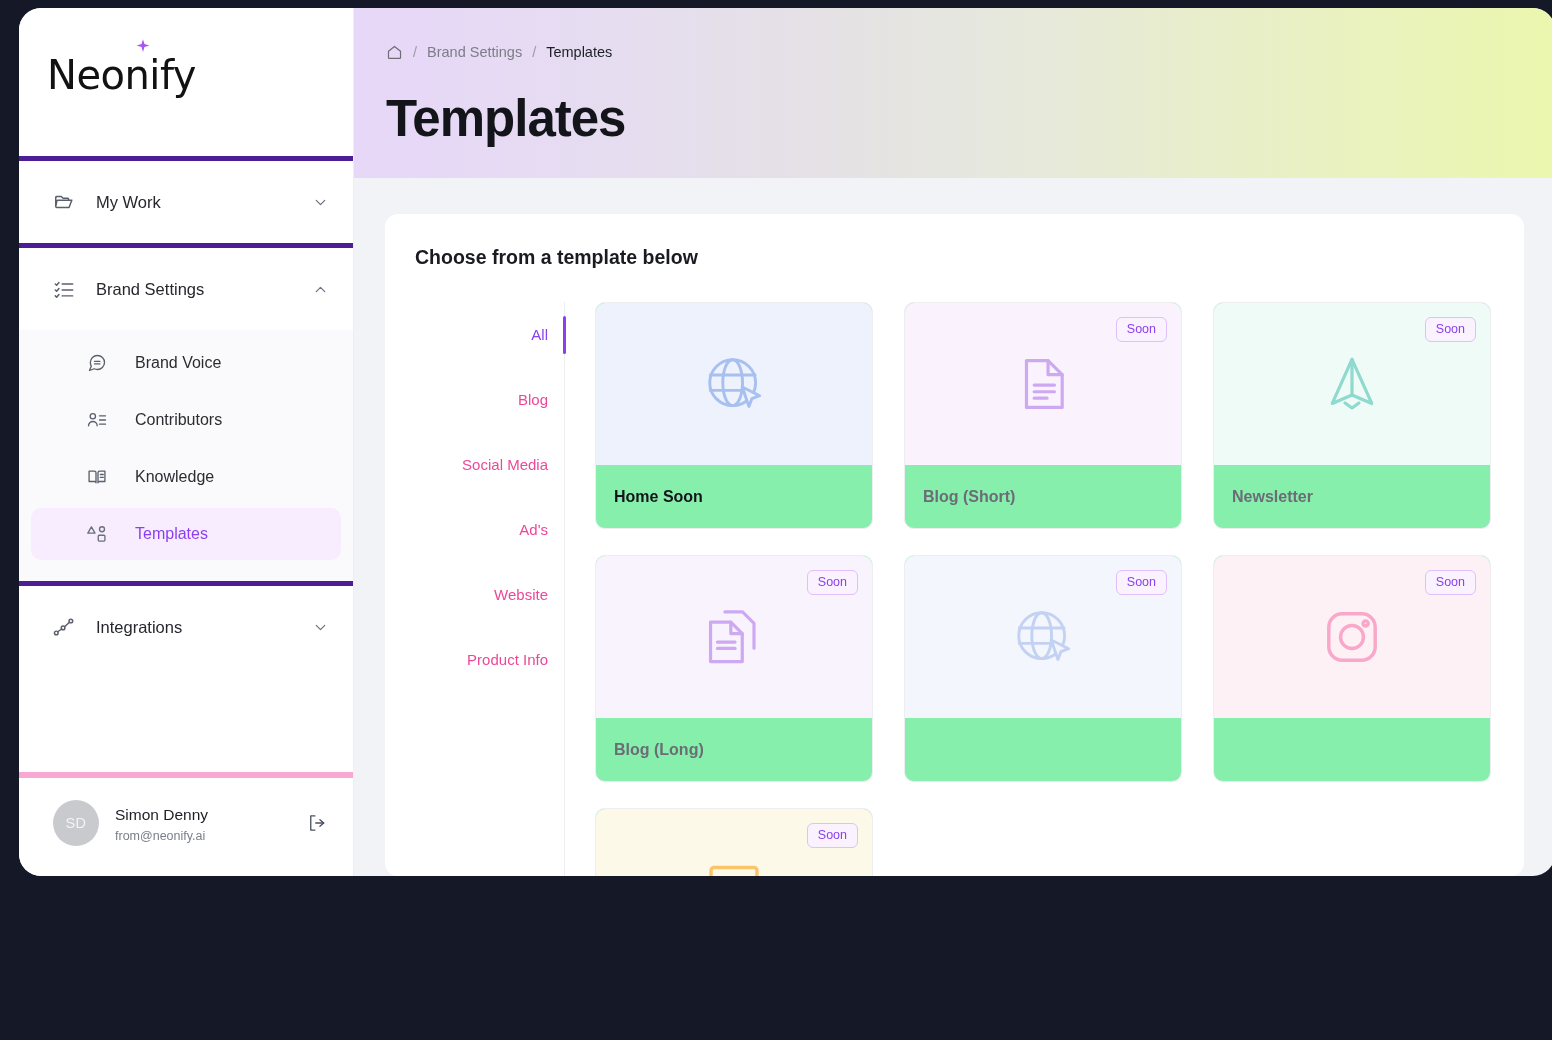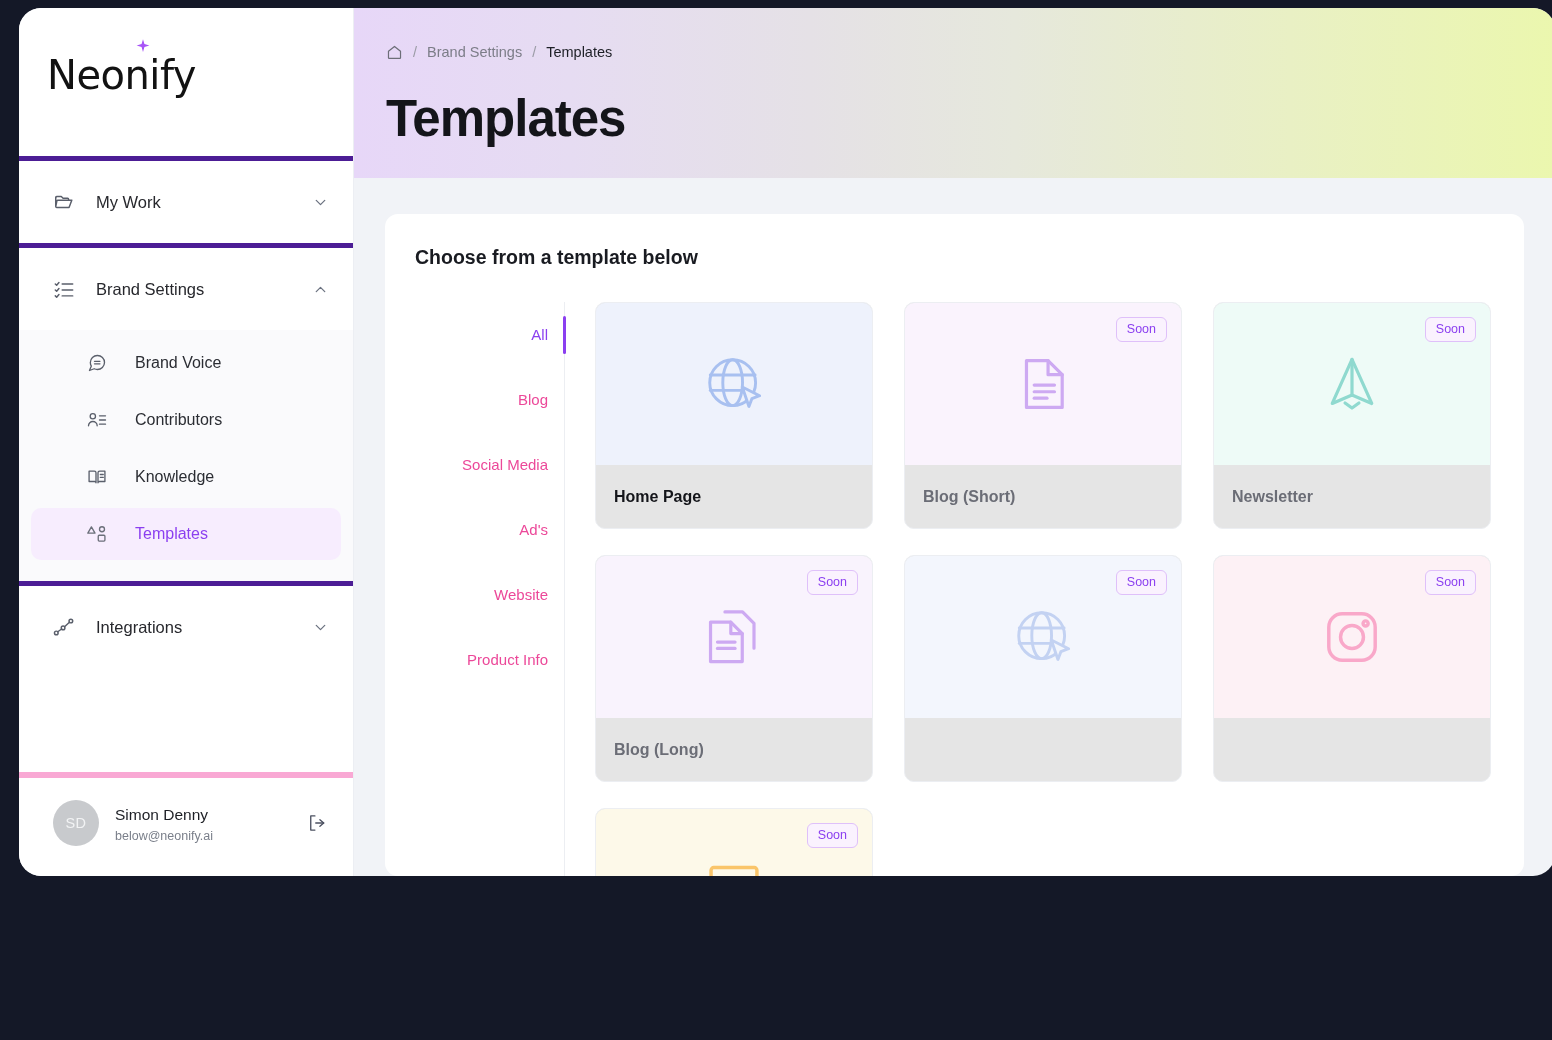--- a/index.html
+++ b/index.html
@@ -135,21 +135,21 @@
   
   #grid {
     flex: 1; display: grid;
     grid-template-columns: repeat(3, 278px);
     gap: 26px 31px;
     padding-left: 30px;
   }
   .card {
     width: 278px; height: 227px;
     border: 1px solid #eceef2; border-radius: 10px;
-    overflow: hidden; background: #e5e5e5; cursor: pointer;
+    overflow: hidden; background: #86efac; cursor: pointer;
     display: flex; flex-direction: column;
   }
   .card-thumb {
     height: 162px; position: relative;
     display: flex; align-items: center; justify-content: center;
   }
   .card-thumb svg { width: 64px; height: 64px; }
   .badge {
     position: absolute; right: 14px; top: 14px;
     font-size: 12.5px; color: #8b3ff0;
@@ -267,21 +267,21 @@
         </svg>
       </div>
     </div>
 
     <div class="spacer"></div>
 
     <div id="profile">
       <div class="avatar">SD</div>
       <div class="prof-text">
         <div class="prof-name">Simon Denny</div>
-        <div class="prof-mail">below@neonify.ai</div>
+        <div class="prof-mail">from@neonify.ai</div>
       </div>
       <svg class="logout-ico" viewBox="0 0 24 24" fill="none" stroke="currentColor" stroke-width="1.6" stroke-linecap="round" stroke-linejoin="round">
         <path d="M9.5 3.5H4.5v17h5"></path>
         <polyline points="15.5 8 20 12 15.5 16"></polyline>
         <line x1="20" y1="12" x2="10.5" y2="12"></line>
       </svg>
     </div>
   </aside>
 
   <div id="main">
@@ -319,21 +319,21 @@
             <div class="card available">
               <div class="card-thumb" style="background:#eef2fc">
                 <svg viewBox="0 0 24 24" fill="none" stroke="#a8c0f0" stroke-width="1.1" stroke-linecap="round" stroke-linejoin="round">
                   <circle cx="11.5" cy="11.5" r="8.6"></circle>
                   <ellipse cx="11.5" cy="11.5" rx="3.7" ry="8.6"></ellipse>
                   <line x1="3.1" y1="8.6" x2="19.9" y2="8.6"></line>
                   <line x1="3.1" y1="14.4" x2="17" y2="14.4"></line>
                   <path d="M15.1 13.1 21.6 16.4l-2.9 1.1-1.1 2.9z" fill="#eef2fc"></path>
                 </svg>
               </div>
-              <div class="card-name">Home Page</div>
+              <div class="card-name">Home Soon</div>
             </div>
 
             <div class="card">
               <div class="card-thumb" style="background:#faf3fd">
                 <span class="badge">Soon</span>
                 <svg viewBox="0 0 24 24" fill="none" stroke="#cda9f2" stroke-width="1.2" stroke-linecap="round" stroke-linejoin="round">
                   <path d="M5.8 3.2h8.1l5.3 5.3v12.3H5.8z"></path>
                   <polyline points="13.9 3.2 13.9 8.5 19.2 8.5"></polyline>
                   <line x1="8.7" y1="12.4" x2="16.3" y2="12.4"></line>
                   <line x1="8.7" y1="14.9" x2="16.3" y2="14.9"></line>

